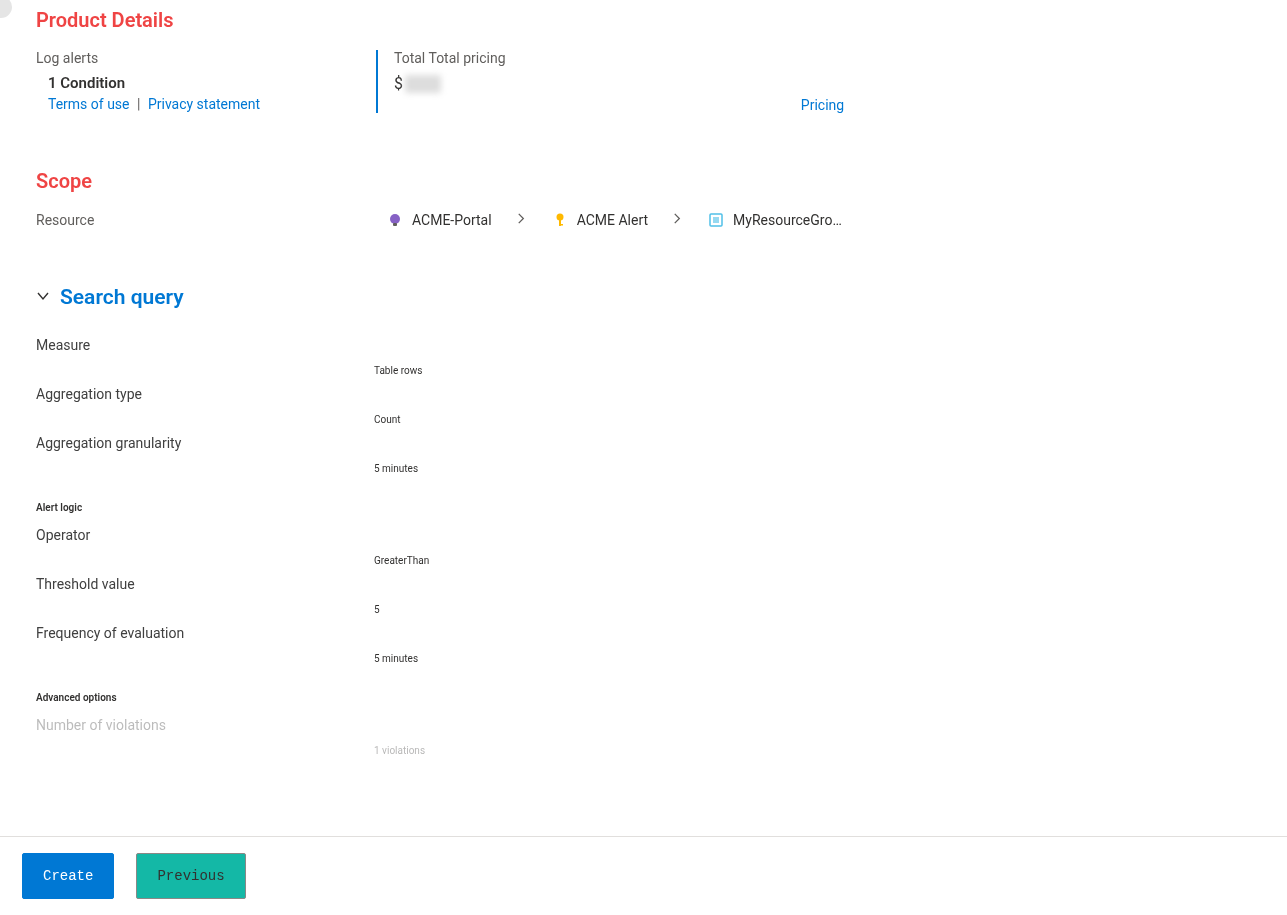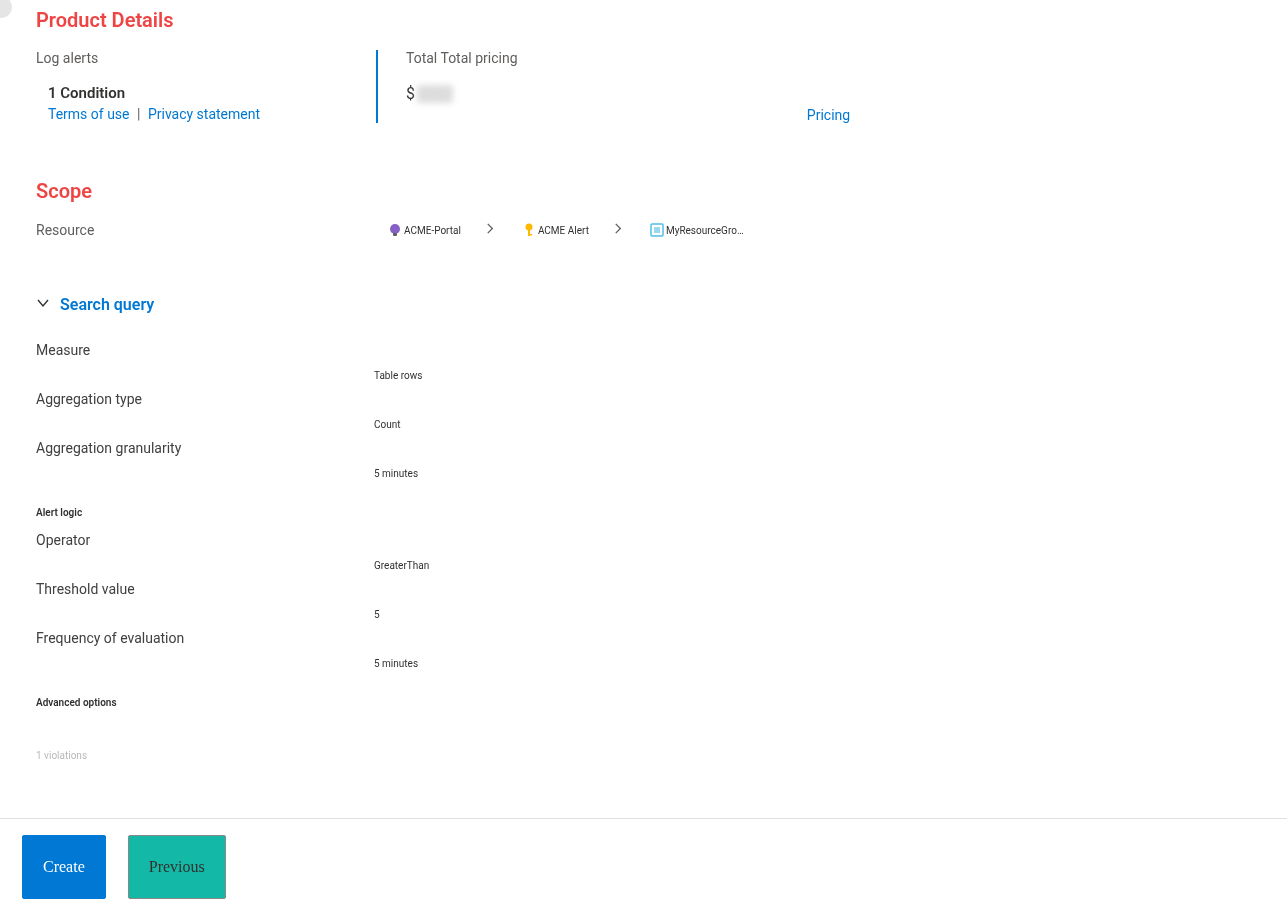--- a/index.html
+++ b/index.html
@@ -22,25 +22,25 @@
       font-size: 20px;
       font-weight: 600;
       color: #ef4444;
       margin-bottom: 18px;
     }
     .two-col {
       display: flex;
       gap: 0;
     }
     .col-left { width: 340px; flex-shrink: 0; }
-    .col-right { flex: 1; border-left: 2px solid #0078d4; padding-left: 28px; }
+    .col-right { flex: 1; border-left: 2px solid #0078d4; padding-left: 16px; }
     .muted-label {
       color: #605e5c;
       font-size: 14px;
-      margin-bottom: 18px;
+      margin-bottom: 8px;
     }
     .bold-line {
       font-weight: 600;
       font-size: 15px;
       margin-left: 12px;
     }
     .price-line {
       font-size: 16px;
       font-weight: 400;
       display: flex;
@@ -69,22 +69,23 @@
 
     .breadcrumb {
       display: flex;
       align-items: center;
       gap: 10px;
       flex-wrap: nowrap;
     }
     .bc-item {
       display: flex;
       align-items: center;
-      color: #323130;
-      font-size: 10px;
+      gap: 8px;
+      color: #323130;
+      font-size: 14px;
       white-space: nowrap;
     }
     .bc-chevron {
       color: #605e5c;
       font-size: 12px;
       margin: 0 14px;
     }
     .bc-icon {
       width: 18px;
       height: 18px;
@@ -101,21 +102,21 @@
       gap: 10px;
       cursor: pointer;
       margin-top: 24px;
       margin-bottom: 28px;
     }
     .expander-chevron {
       color: #323130;
     }
     .expander-label {
       color: #0078d4;
-      font-size: 16px;
+      font-size: 21px;
       font-weight: 600;
     }
 
     .kv-row {
       display: flex;
       margin-bottom: 10px;
     }
     .kv-label { width: 338px; color: #404040; font-size: 14px; flex-shrink: 0; }
     .kv-value { color: #323130; font-size: 10px; margin-top: 28px; }
 
@@ -131,23 +132,23 @@
       position: absolute;
       left: 0; right: 0; bottom: 0;
       border-top: 1px solid #e1dfdd;
       padding: 16px 22px;
       background: #ffffff;
       display: flex;
       gap: 22px;
       align-items: center;
     }
     .btn {
-      font-family: Liberation Serif, serif;
-      font-size: 16px;
-      padding: 22px 20px;
+      font-family: Liberation Mono, monospace;
+      font-size: 14px;
+      padding: 14px 20px;
       border-radius: 2px;
       cursor: pointer;
       min-width: 80px;
     }
     .btn-primary {
       background: #0078d4;
       color: #ffffff;
       border: 1px solid #0078d4;
       font-weight: 400;
     }
@@ -280,20 +281,21 @@
       <div class="kv-label">Threshold value</div>
       <div class="kv-value">5</div>
     </div>
     <div class="kv-row">
       <div class="kv-label">Frequency of evaluation</div>
       <div class="kv-value">5 minutes</div>
     </div>
 
     <div class="sub-heading">Advanced options</div>
     <div class="kv-row" style="opacity:0.35;">
+      <div class="kv-label">Number of violations</div>
       <div class="kv-value">1 violations</div>
     </div>
   </div>
 
 </div>
 
 <div class="footer">
   <button class="btn btn-primary">Create</button>
   <button class="btn btn-secondary">Previous</button>
 </div>

